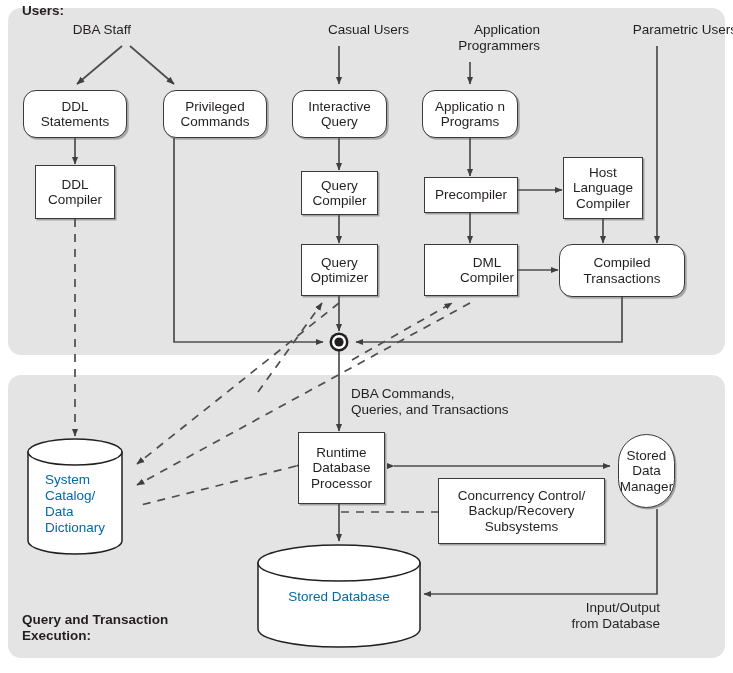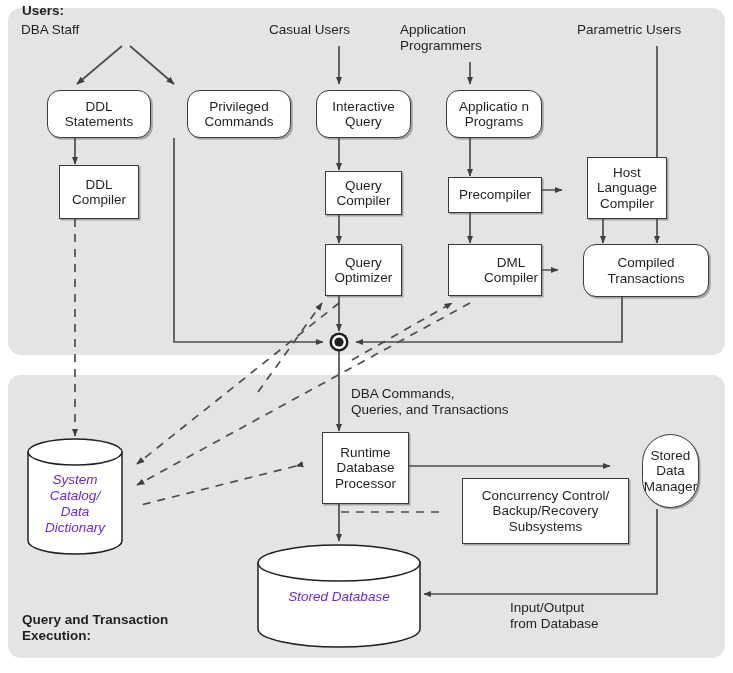--- a/index.html
+++ b/index.html
@@ -4,27 +4,27 @@
 <style>
   html,body{margin:0;padding:0;background:#ffffff;}
   body{font-family:"Liberation Sans",sans-serif;}
   #stage{position:relative;width:733px;height:673px;background:#ffffff;overflow:hidden;}
   .panel{position:absolute;background:#e4e4e4;border-radius:13px;}
   #panel-top{left:8px;top:8px;width:717px;height:347px;}
   #panel-bottom{left:8px;top:375px;width:717px;height:283px;}
   .svg-layer{position:absolute;left:0;top:0;width:733px;height:673px;pointer-events:none;}
   .node{position:absolute;box-sizing:border-box;display:flex;align-items:center;
         justify-content:center;text-align:center;background:#ffffff;color:#231f20;
-        font-size:13.5px;line-height:15.5px;margin-left:24px;}
+        font-size:13.5px;line-height:15.5px;}
   .rect{border:1.3px solid #3a3a3a;box-shadow:1.5px 1.5px 0 rgba(80,80,80,.45);}
   .round{border:1.3px solid #3a3a3a;border-radius:13px;
          box-shadow:1.8px 1.8px 0 rgba(80,80,80,.42);}
   .cyl{position:absolute;display:flex;align-items:center;justify-content:center;
-       text-align:center;font-size:13.5px;line-height:16px;color:#6d28d9;font-style:italic;}
-  .caption{position:absolute;color:#231f20;font-size:13.5px;line-height:16px;text-align:left;}
+       font-size:13.5px;line-height:16px;color:#0369a1;}
+  .caption{position:absolute;color:#231f20;font-size:13.5px;line-height:16px;text-align:right;}
   .caption.left{text-align:left;}
   .bold{font-weight:bold;}
   .nowrap{white-space:nowrap;}
 </style>
 </head>
 <body>
 
 <div id="stage">
 
   <div class="panel" id="panel-top"></div>

